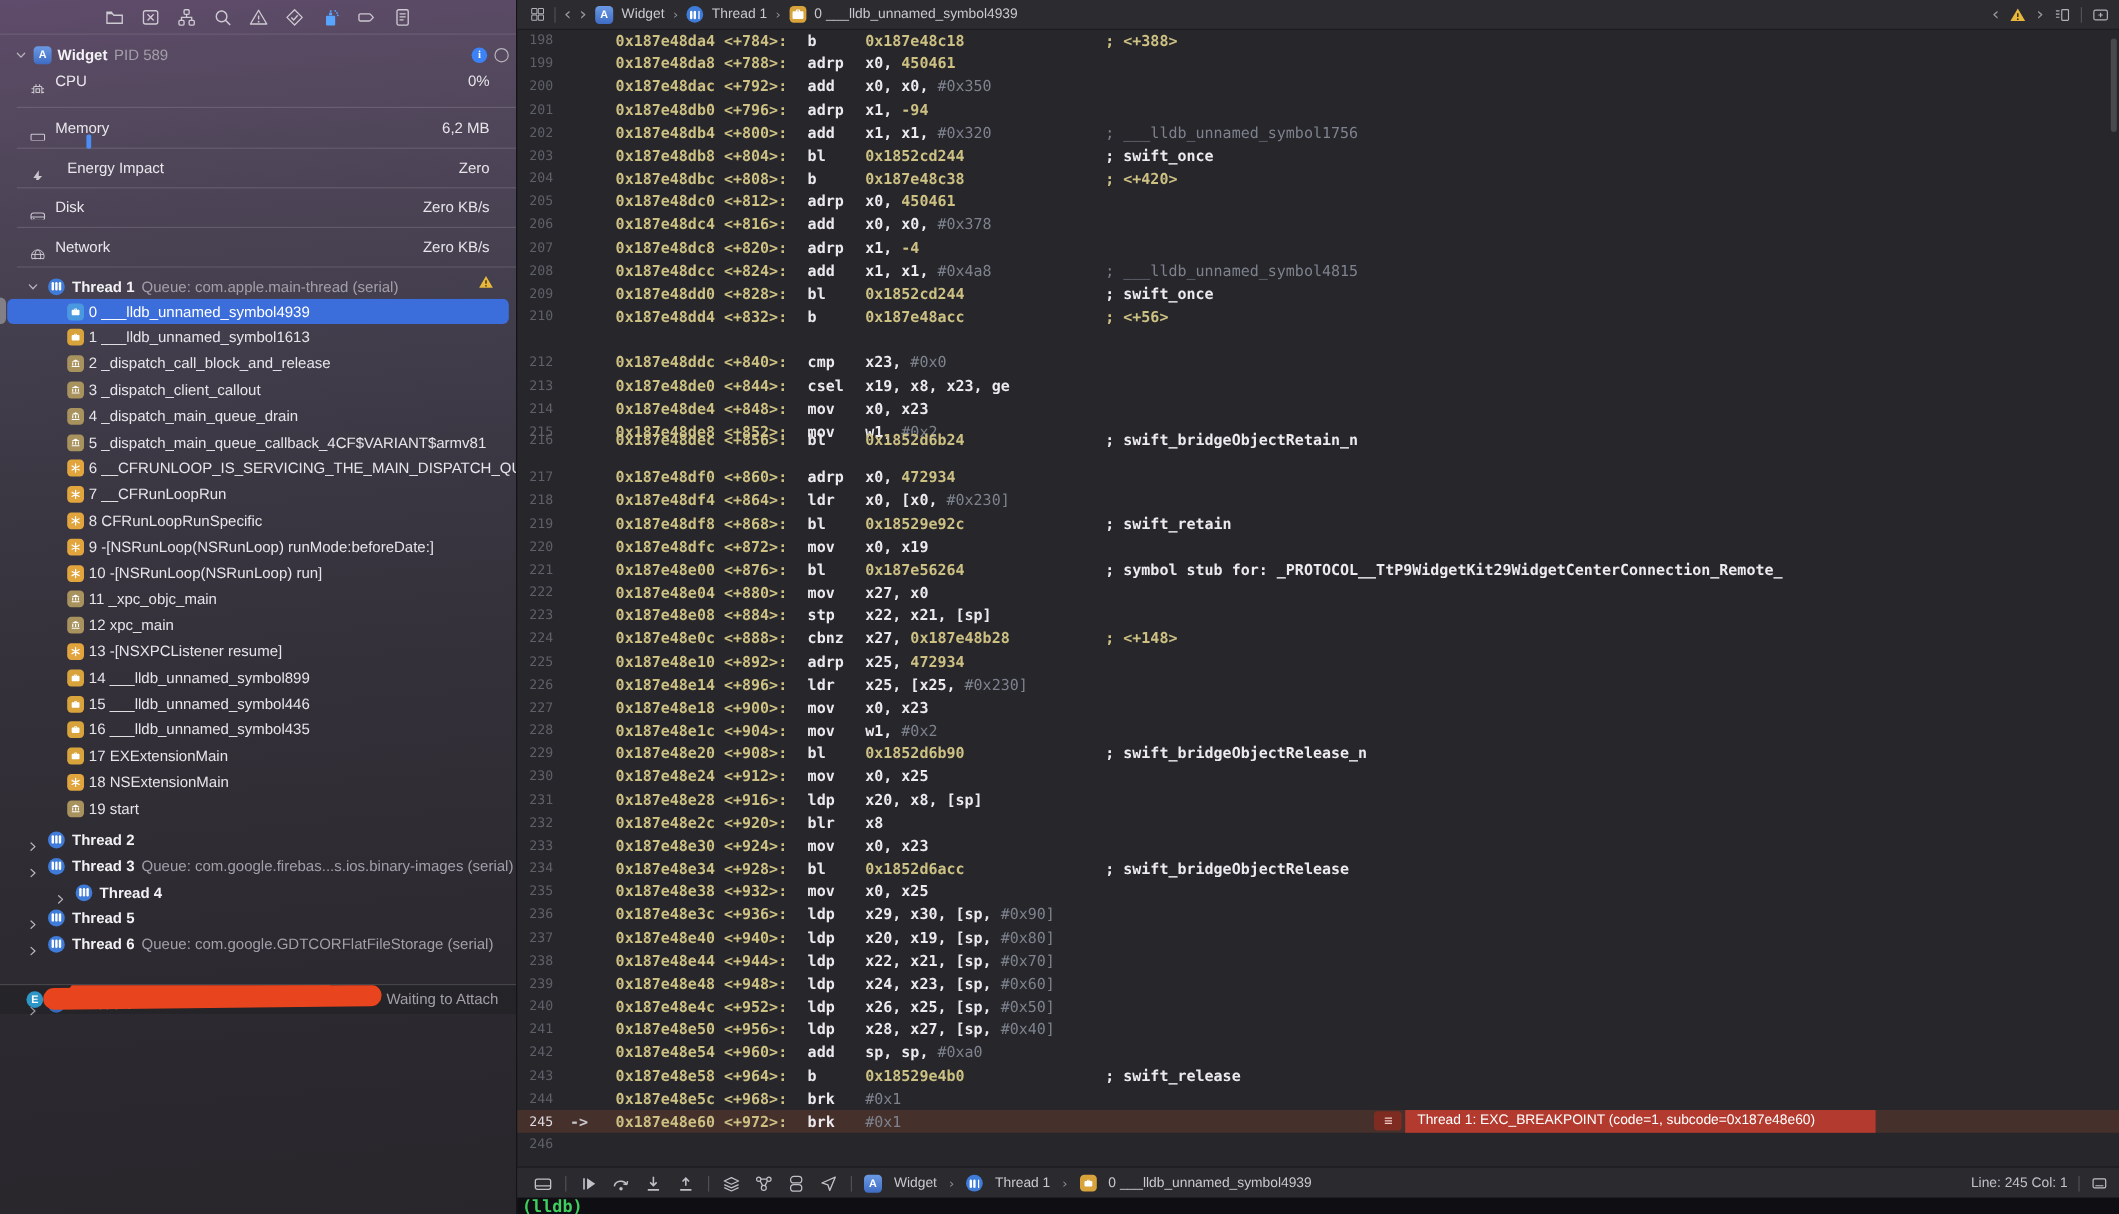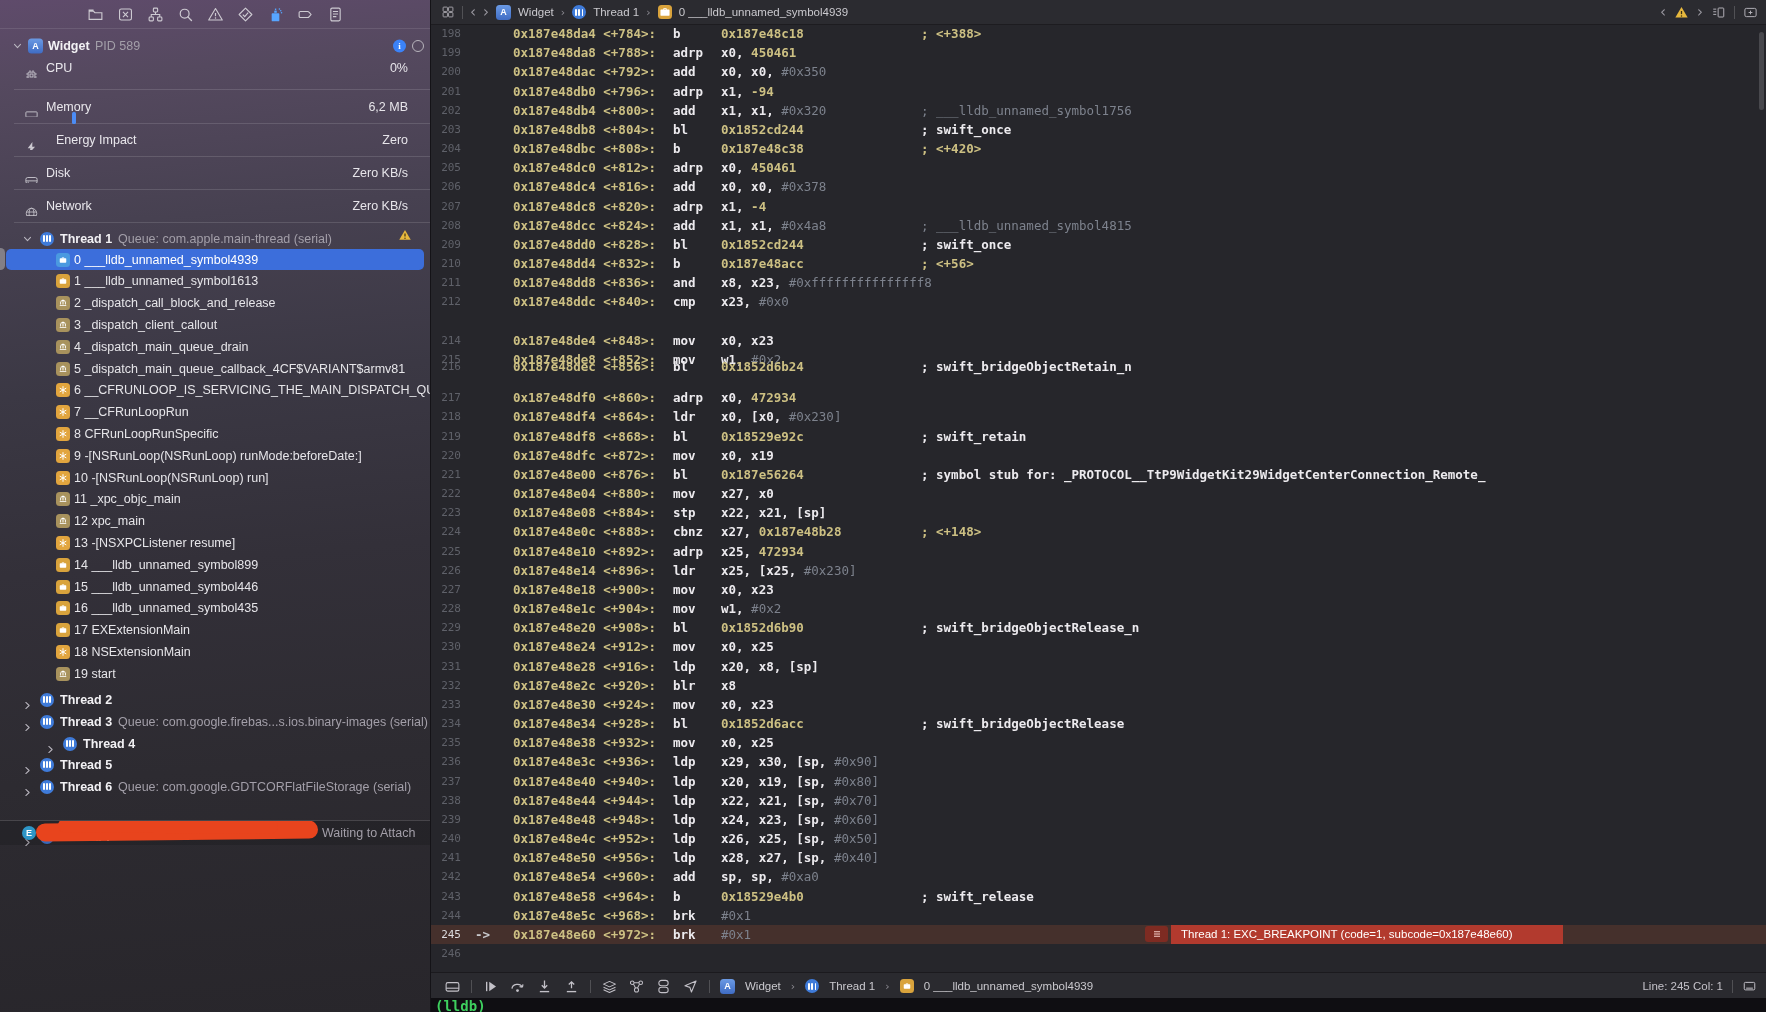--- a/index.html
+++ b/index.html
@@ -720,31 +720,31 @@
       <span class="ops"><span class="op-y">0x1852cd244</span></span>
       <span class="com cw">; swift_once</span>
     </div>
     <div class="asm-row" style="top: 230.04px;">
       <span class="ln">210</span>
       <span class="addr">0x187e48dd4 &lt;+832&gt;:</span>
       <span class="mn">b</span>
       <span class="ops"><span class="op-y">0x187e48acc</span></span>
       <span class="com cy">; &lt;+56&gt;</span>
     </div>
-    <div class="asm-row" style="top: 249.21px;">
-      <span class="ln">211</span>
-      <span class="addr">0x187e48dd8 &lt;+836&gt;:</span>
-      <span class="mn">and</span>
-      <span class="ops"><span class="op-w">x8, x23, </span><span class="op-g">#0xfffffffffffffff8</span></span>
-    </div>
     <div class="asm-row" style="top: 268.38px; padding-left: 21px;">
       <span class="ln">212</span>
       <span class="addr">0x187e48ddc &lt;+840&gt;:</span>
       <span class="mn">cmp</span>
       <span class="ops"><span class="op-w">x23, </span><span class="op-g">#0x0</span></span>
+    </div>
+    <div class="asm-row" style="top: 287.55px;">
+      <span class="ln">213</span>
+      <span class="addr">0x187e48de0 &lt;+844&gt;:</span>
+      <span class="mn">csel</span>
+      <span class="ops"><span class="op-w">x19, x8, x23, ge</span></span>
     </div>
     <div class="asm-row" style="top: 306.72px;">
       <span class="ln">214</span>
       <span class="addr">0x187e48de4 &lt;+848&gt;:</span>
       <span class="mn">mov</span>
       <span class="ops"><span class="op-w">x0, x23</span></span>
     </div>
     <div class="asm-row" style="top: 325.89px;">
       <span class="ln">215</span>
       <span class="addr">0x187e48de8 &lt;+852&gt;:</span>

